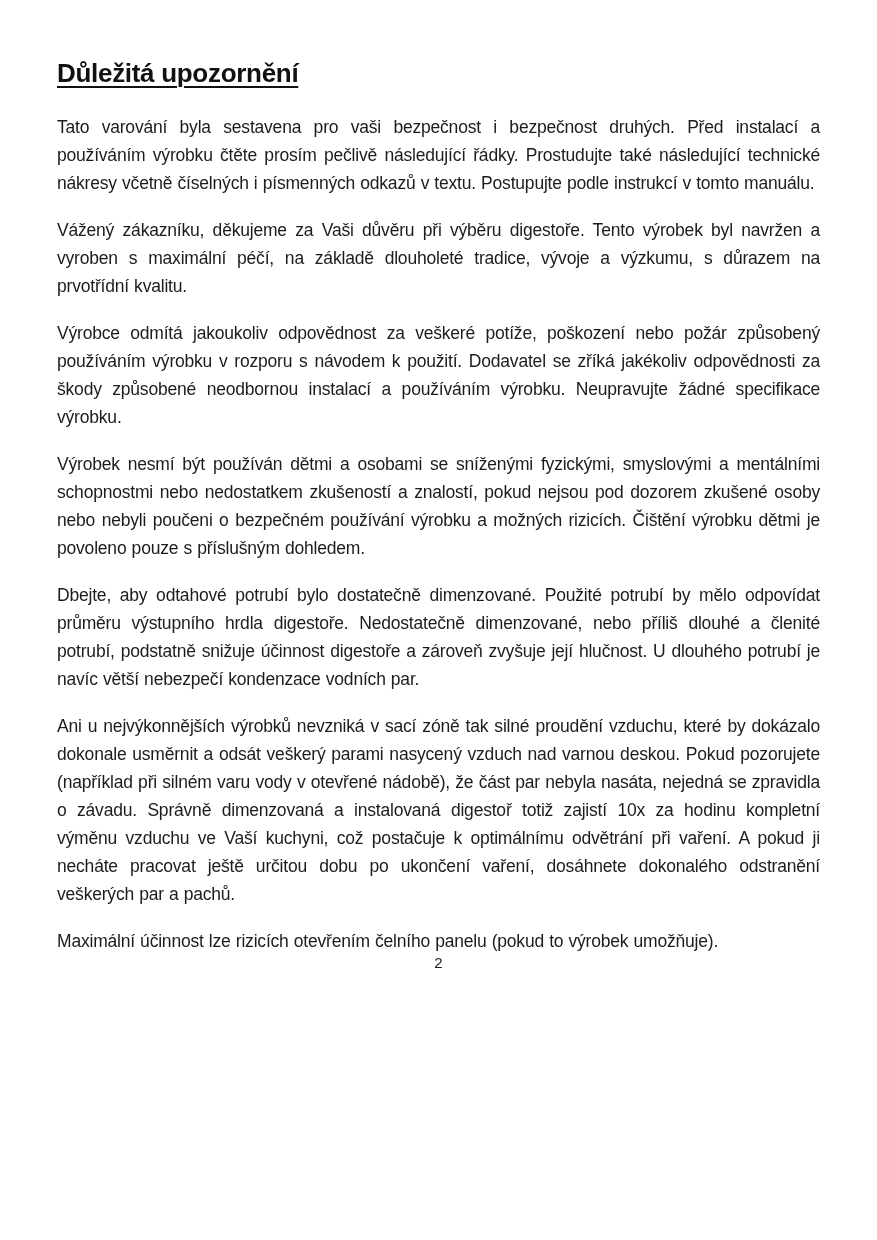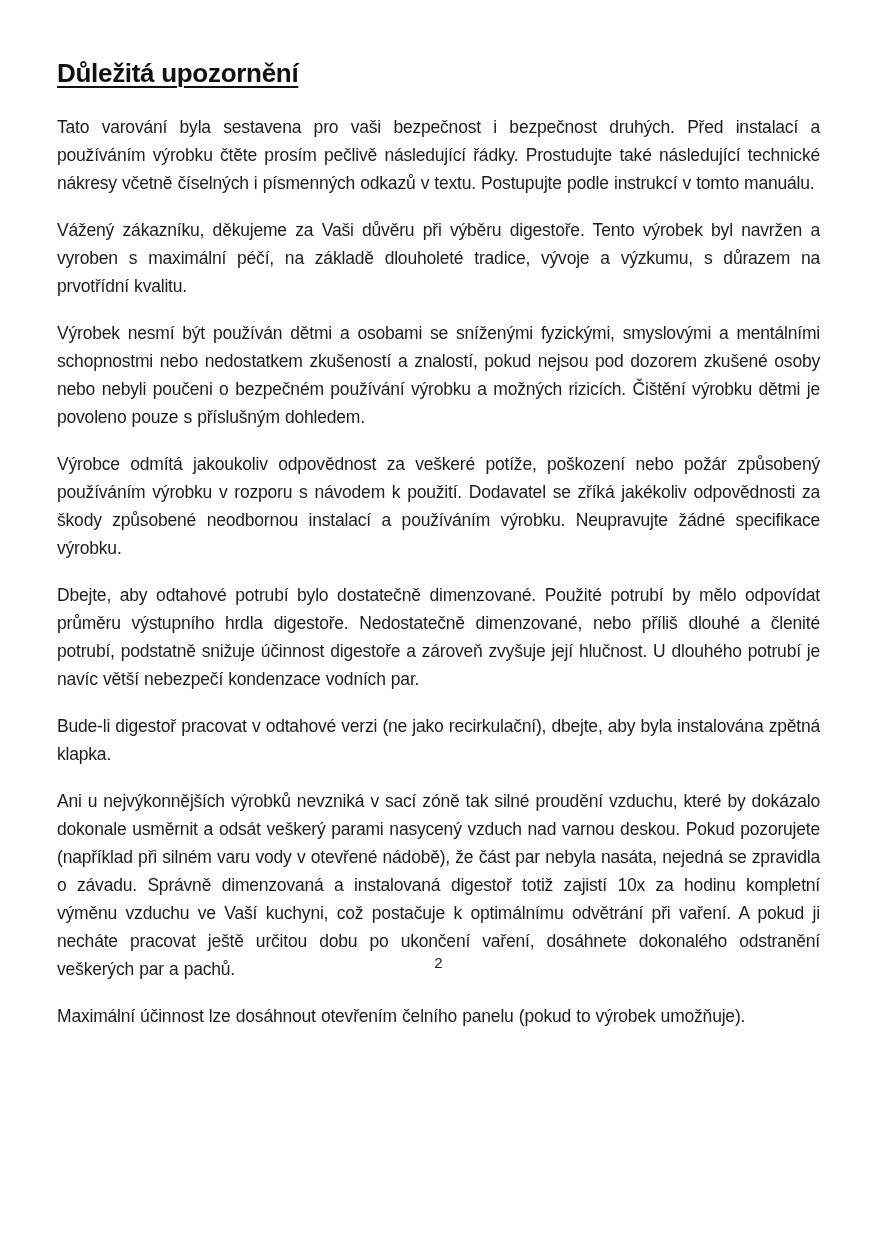--- a/index.html
+++ b/index.html
@@ -58,26 +58,25 @@
 </head>
 <body>
 
 <div class="page">
   <h1 class="doc-title">Důležitá upozornění</h1>
 
   <p class="doc-paragraph">Tato varování byla sestavena pro vaši bezpečnost i bezpečnost druhých. Před instalací a používáním výrobku čtěte prosím pečlivě následující řádky. Prostudujte také následující technické nákresy včetně číselných i písmenných odkazů v textu. Postupujte podle instrukcí v tomto manuálu.</p>
 
   <p class="doc-paragraph">Vážený zákazníku, děkujeme za Vaši důvěru při výběru digestoře. Tento výrobek byl navržen a vyroben s maximální péčí, na základě dlouholeté tradice, vývoje a výzkumu, s důrazem na prvotřídní kvalitu.</p>
 
+  <p class="doc-paragraph">Výrobce odmítá jakoukoliv odpovědnost za veškeré potíže, poškození nebo požár způsobený používáním výrobku v rozporu s návodem k použití. Dodavatel se zříká jakékoliv odpovědnosti za škody způsobené neodbornou instalací a používáním výrobku. Neupravujte žádné specifikace výrobku.</p>
+
   <p class="doc-paragraph">Výrobek nesmí být používán dětmi a osobami se sníženými fyzickými, smyslovými a mentálními schopnostmi nebo nedostatkem zkušeností a znalostí, pokud nejsou pod dozorem zkušené osoby nebo nebyli poučeni o bezpečném používání výrobku a možných rizicích. Čištění výrobku dětmi je povoleno pouze s příslušným dohledem.</p>
-
-  <p class="doc-paragraph">Výrobce odmítá jakoukoliv odpovědnost za veškeré potíže, poškození nebo požár způsobený používáním výrobku v rozporu s návodem k použití. Dodavatel se zříká jakékoliv odpovědnosti za škody způsobené neodbornou instalací a používáním výrobku. Neupravujte žádné specifikace výrobku.</p>
 
   <p class="doc-paragraph">Dbejte, aby odtahové potrubí bylo dostatečně dimenzované. Použité potrubí by mělo odpovídat průměru výstupního hrdla digestoře. Nedostatečně dimenzované, nebo příliš dlouhé a členité potrubí, podstatně snižuje účinnost digestoře a zároveň zvyšuje její hlučnost. U dlouhého potrubí je navíc větší nebezpečí kondenzace vodních par.</p>
 
-  <p class="doc-paragraph">Bude-li digestoř pracovat v odtahové verzi (ne jako recirkulační), dbejte, aby byla instalována zpětná klapka.</p>
 
   <p class="doc-paragraph">Ani u nejvýkonnějších výrobků nevzniká v sací zóně tak silné proudění vzduchu, které by dokázalo dokonale usměrnit a odsát veškerý parami nasycený vzduch nad varnou deskou. Pokud pozorujete (například při silném varu vody v otevřené nádobě), že část par nebyla nasáta, nejedná se zpravidla o závadu. Správně dimenzovaná a instalovaná digestoř totiž zajistí 10x za hodinu kompletní výměnu vzduchu ve Vaší kuchyni, což postačuje k optimálnímu odvětrání při vaření. A pokud ji necháte pracovat ještě určitou dobu po ukončení vaření, dosáhnete dokonalého odstranění veškerých par a pachů.</p>
 
-  <p class="doc-paragraph">Maximální účinnost lze dosáhnout otevřením čelního panelu (pokud to výrobek umožňuje).</p>
+  <p class="doc-paragraph">Maximální účinnost lze rizicích otevřením čelního panelu (pokud to výrobek umožňuje).</p>
 
   <div class="page-number">2</div>
 </div>
 
 </body></html>

